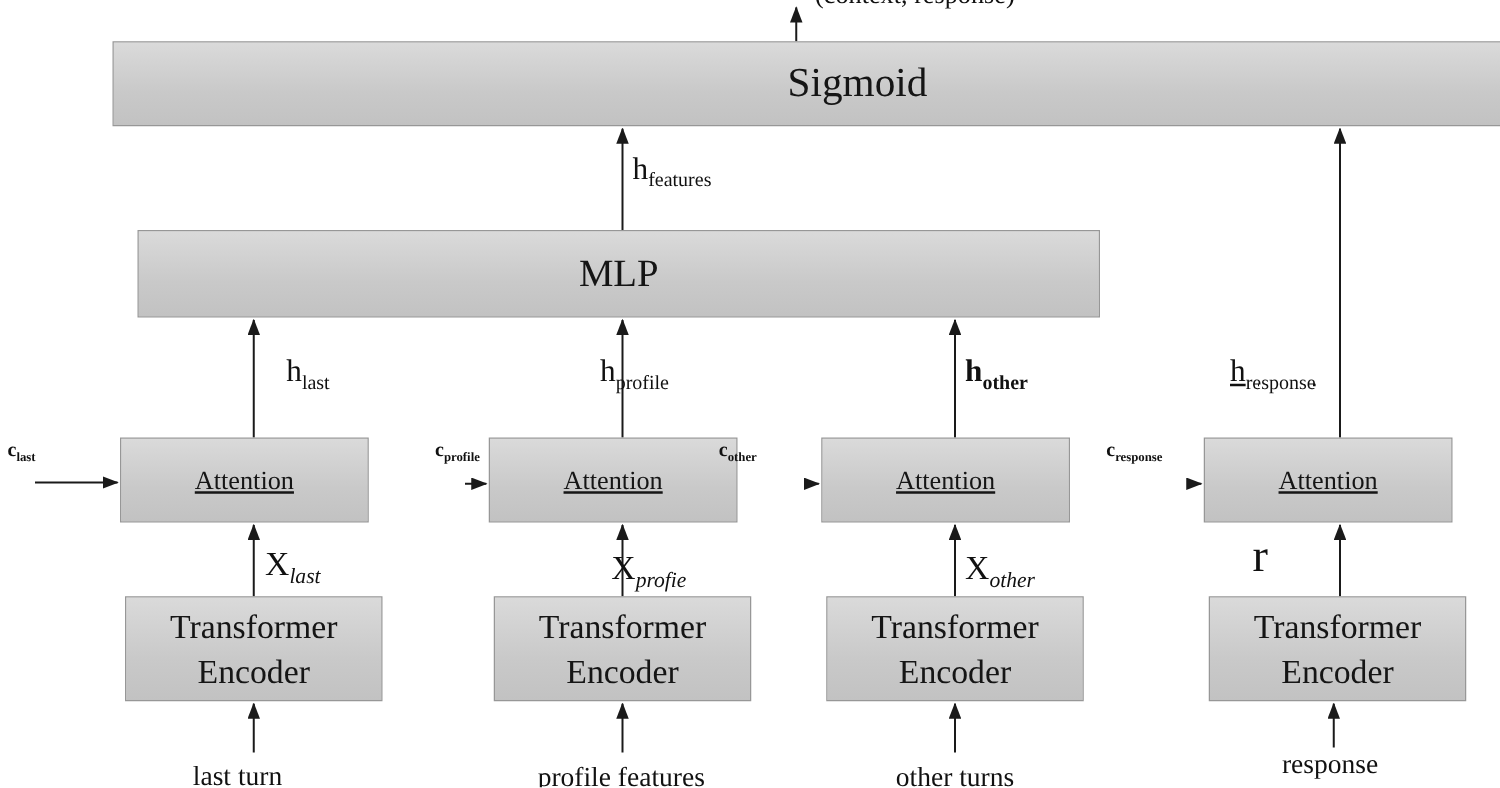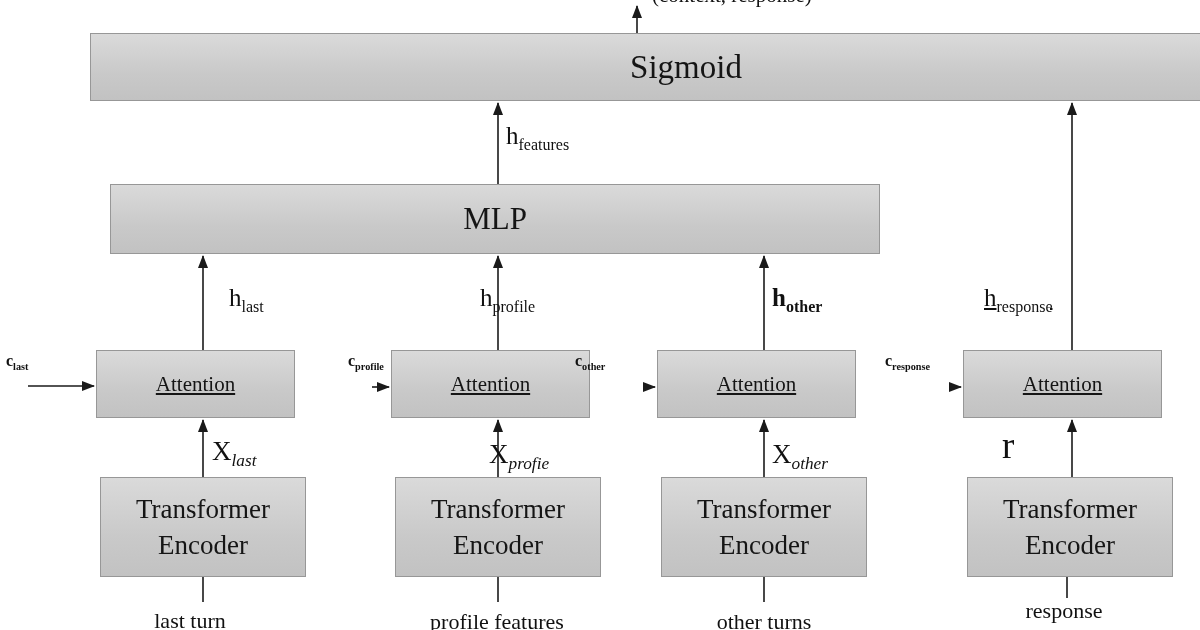--- a/index.html
+++ b/index.html
@@ -27,21 +27,21 @@
     box-sizing: border-box;
     color: #151515;
   }
   .box-sigmoid { left: 90px;  top: 33px;  width: 1192px; height: 68px; font-size: 33px; }
   .box-mlp     { left: 110px; top: 184px; width: 770px;  height: 70px; font-size: 31px; }
   .box-attn    { top: 350px; width: 199px; height: 68px; font-size: 21px; text-decoration: underline; }
   .attn-1 { left: 96px; }
   .attn-2 { left: 391px; }
   .attn-3 { left: 657px; }
   .attn-4 { left: 963px; }
-  .box-enc     { top: 477px; width: 206px; height: 100px; font-size: 27px; line-height: 1.35; padding: 0 6px; }
+  .box-enc     { top: 477px; width: 206px; height: 84px; font-size: 27px; line-height: 1.35; padding: 0 6px; }
   .enc-1 { left: 100px; }
   .enc-2 { left: 395px; }
   .enc-3 { left: 661px; }
   .enc-4 { left: 967px; }
 
   .lbl {
     position: absolute;
     white-space: nowrap;
     color: #111111;
   }

